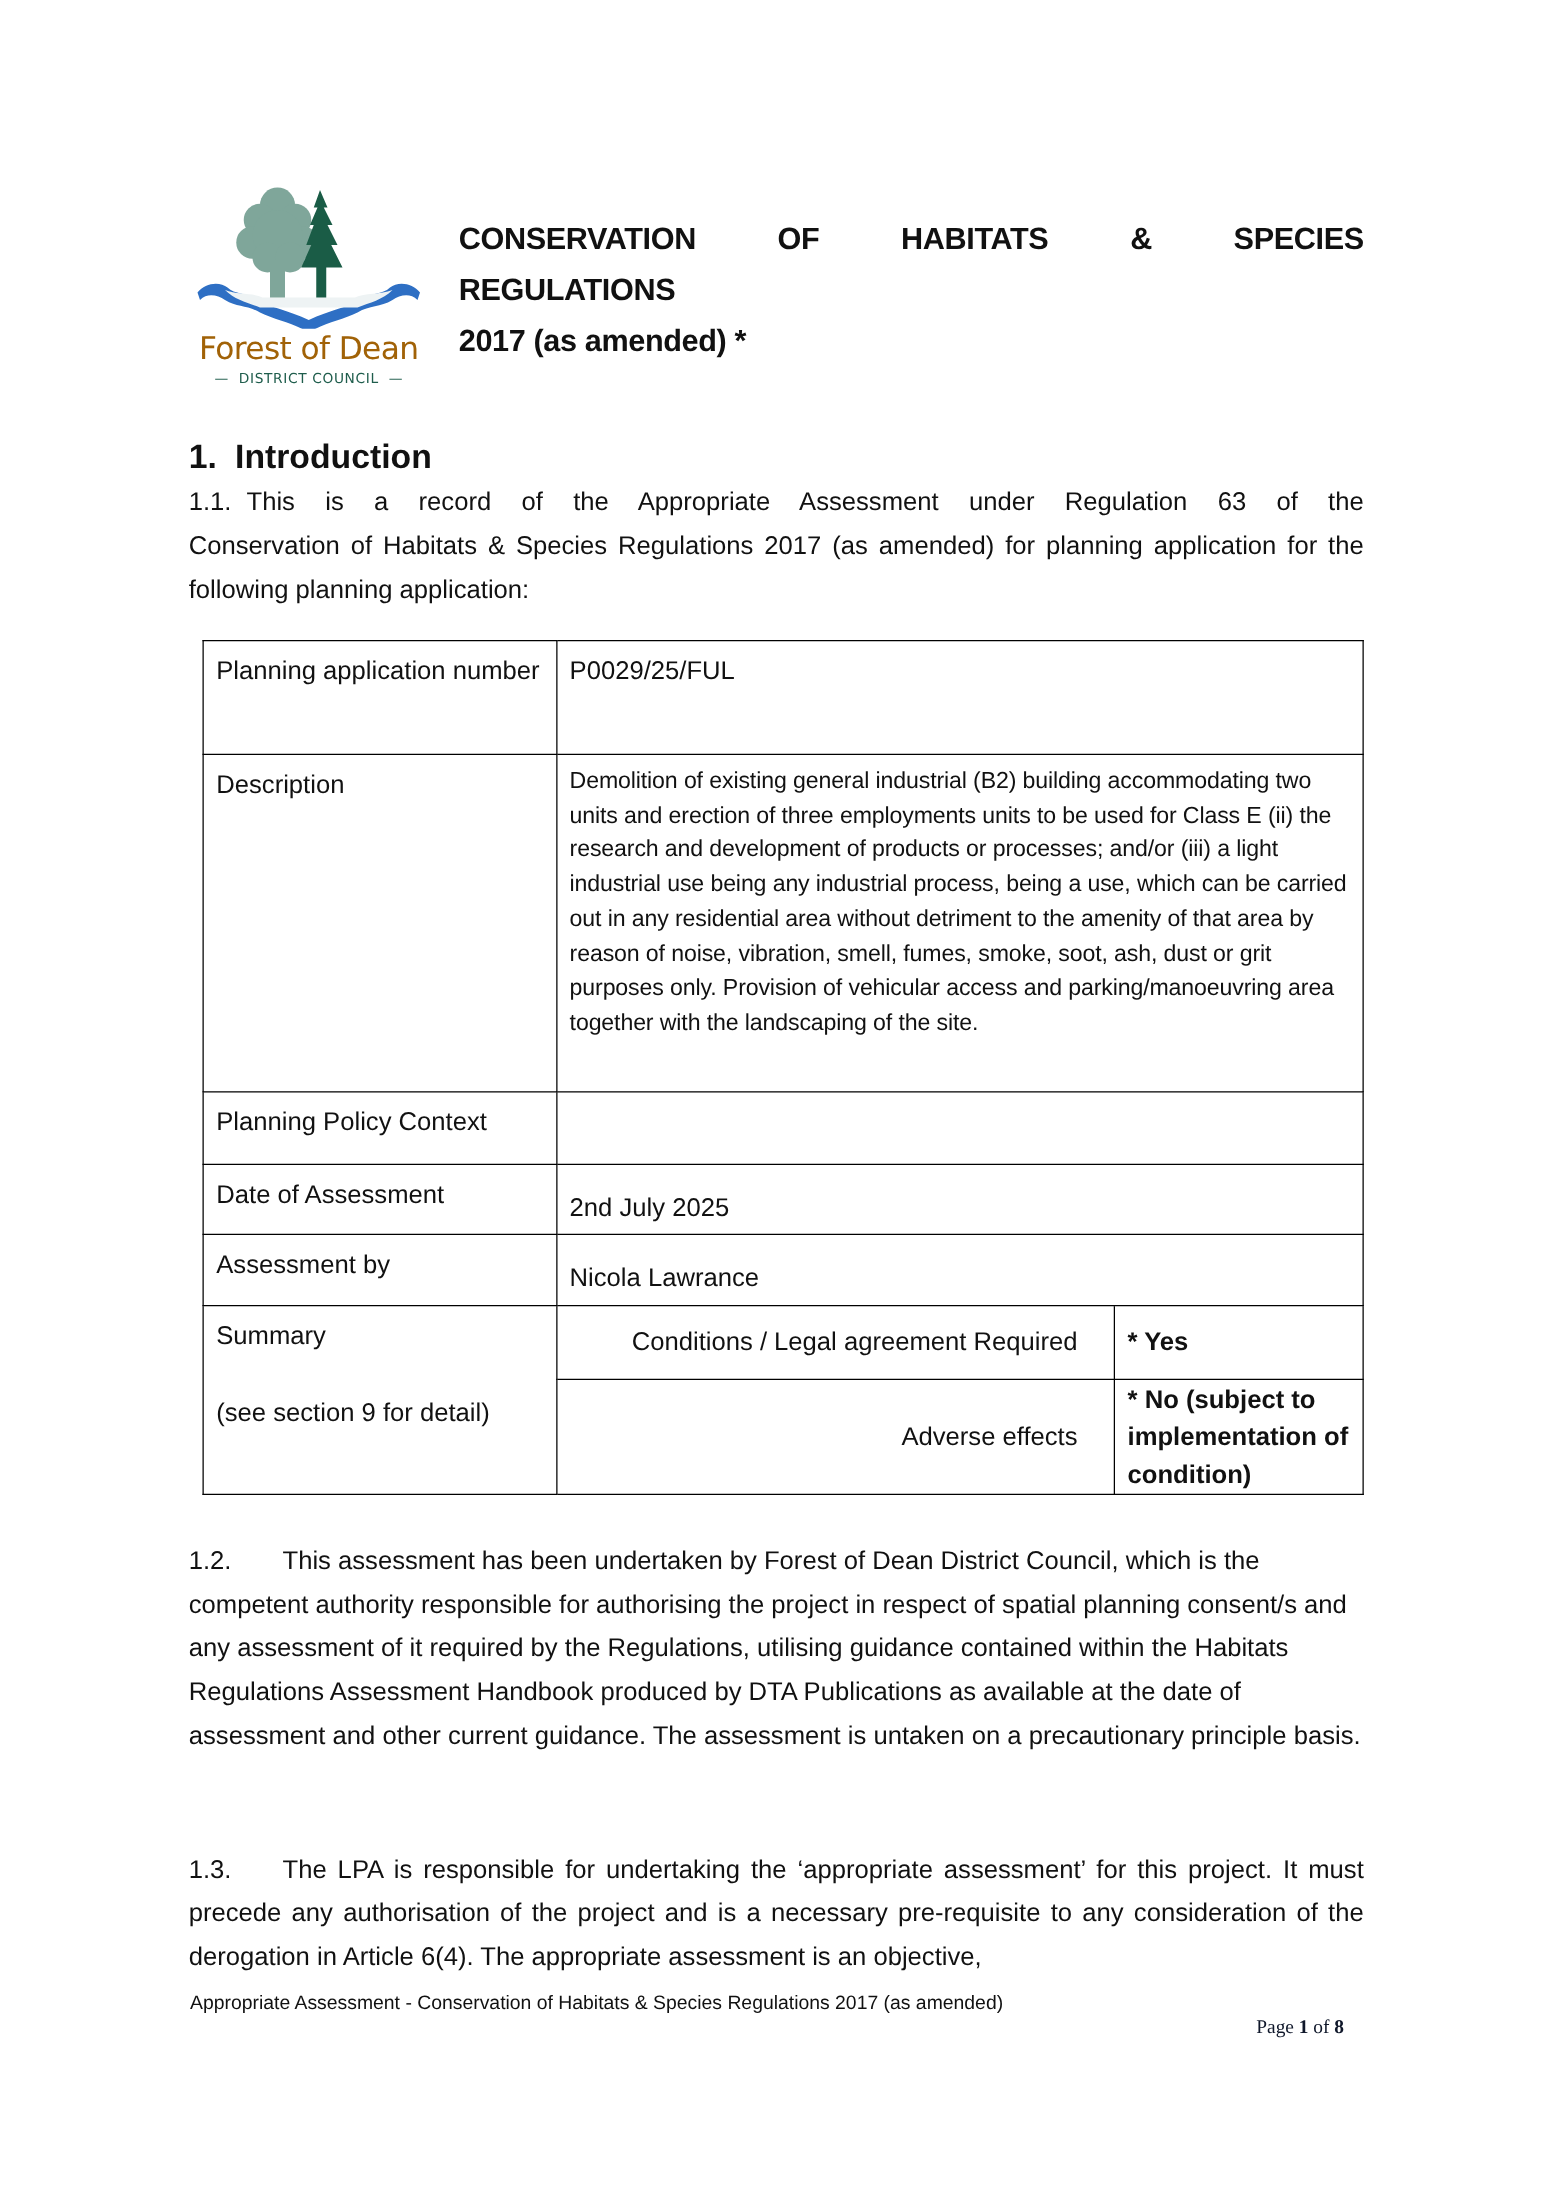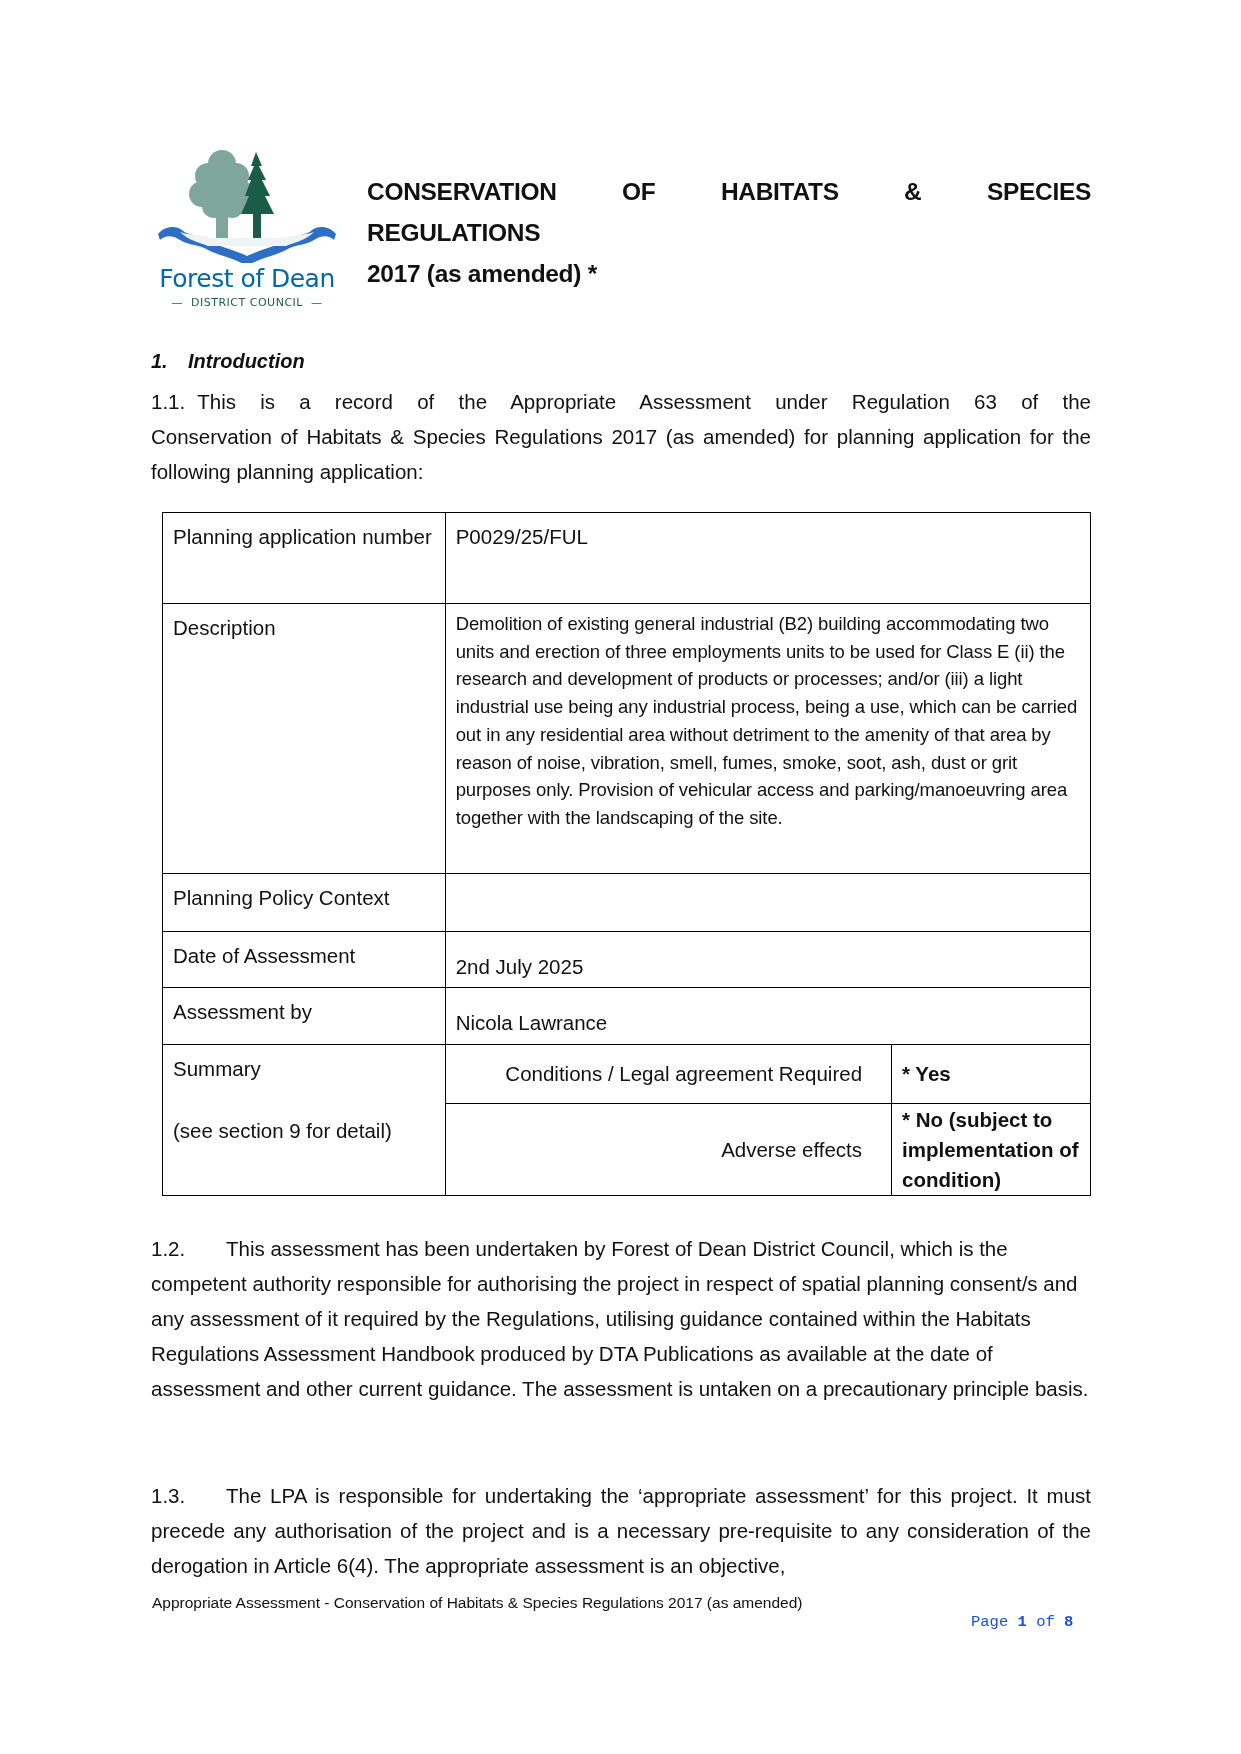--- a/index.html
+++ b/index.html
@@ -3,54 +3,54 @@
 <meta charset="utf-8">
 <style>
   html, body { margin: 0; padding: 0; background: #ffffff; }
   body { width: 1241px; height: 1754px; position: relative; overflow: hidden; color: #111; }
   .abs { position: absolute; }
 
   
   #logo { left: 150px; top: 148px; width: 195px; height: 160px; }
   #logo svg { display: block; }
   .logo-name { position: absolute; left: 2px; top: 116px; width: 190px; text-align: center;
-    font-family: "DejaVu Sans", sans-serif; font-size: 25px; color: #0369a1; letter-spacing: -0.5px; }
+    font-family: "DejaVu Sans", sans-serif; font-size: 25px; color: #a16207; letter-spacing: -0.5px; }
   .logo-sub { position: absolute; left: 2px; top: 148px; width: 190px; text-align: center;
     font-family: "DejaVu Sans", sans-serif; font-size: 11px; color: #1f5d4c; letter-spacing: 0.5px; }
 
   
   #doc-title { left: 367px; top: 150px; width: 724px; font-family: "Liberation Sans", sans-serif;
     font-weight: bold; font-size: 24.5px; line-height: 41px; text-align: justify; text-align-last: left; letter-spacing: -0.3px; }
   #doc-title .line { display: block; }
   #doc-title .just { text-align: justify; text-align-last: justify; margin-top: 21px; }
 
   
   .para { left: 151px; width: 940px; font-family: "Liberation Sans", sans-serif; font-size: 20.5px; line-height: 35px; }
   .justify { text-align: justify; }
   .justify-last { text-align-last: justify; }
   .num { display: inline-block; width: 75px; }
 
-  #section-heading { left: 151px; top: 350px; font-family: "Liberation Sans", sans-serif; font-weight: bold; font-size: 20px; font-style: italic; }
+  #section-heading { left: 151px; top: 350px; font-family: "Liberation Sans", sans-serif; font-weight: bold; font-size: 27px; }
   #section-heading .num-h { display: inline-block; width: 37px; }
 
   
   #info-table { position: absolute; left: 162px; top: 512px; width: 929px; border-collapse: collapse;
     font-family: "Liberation Sans", sans-serif; font-size: 20.5px; }
   #info-table td { border: 1.5px solid #000; vertical-align: top; padding: 0; }
   .lbl { padding: 7px 10px 0 10px !important; line-height: 34px; }
   .val { padding: 7px 10px 0 10px !important; line-height: 34px; }
   .val-mid { vertical-align: middle !important; padding: 6px 10px 0 10px !important; }
   .desc { font-family: "Liberation Sans", sans-serif; font-size: 18.5px; line-height: 27.7px; padding: 6px 10px 0 10px !important; letter-spacing: -0.1px; }
   .sum-lbl { padding: 7px 10px 0 10px !important; line-height: 34px; margin-left: 13px; }
   .sum-mid { vertical-align: middle !important; padding: 0 29px !important; text-align: right; }
   .sum-val { vertical-align: middle !important; padding: 0 10px !important; line-height: 30px; font-weight: bold; }
 
   
   #footer-left { left: 152px; top: 1595px; font-family: "Liberation Sans", sans-serif; font-size: 15.5px; line-height: 16px; color: #111; }
-  #footer-right { left: 971px; top: 1613px; font-family: Liberation Mono, monospace; font-size: 15.5px; color: #1d4ed8; }
+  #footer-right { left: 1005px; top: 1613px; font-family: Liberation Serif, serif; font-size: 15.5px; color: #0f172a; }
   #footer-right b { font-weight: bold; }
 </style>
 </head>
 <body>
 
 <div id="logo" class="abs">
   <svg width="195" height="115" viewBox="0 0 195 115">
 
     <path d="M8,86 C14,78 26,77 32,82 C38,88 48,86 56,92 C66,98 80,100 97,108 C114,100 128,98 138,92 C146,86 156,88 162,82 C168,77 180,78 186,86 L184,92 C178,86 170,88 164,92 C154,98 146,96 136,102 C124,108 110,110 97,118 C84,110 70,108 58,102 C48,96 40,98 30,92 C24,88 16,86 10,92 Z" fill="#2e6fc4"></path>
     <path d="M30,84 C40,88 52,86 60,90 L134,90 C142,86 154,88 164,84 C156,92 146,94 136,98 L58,98 C48,94 38,92 30,84 Z" fill="#eef3f4"></path>

